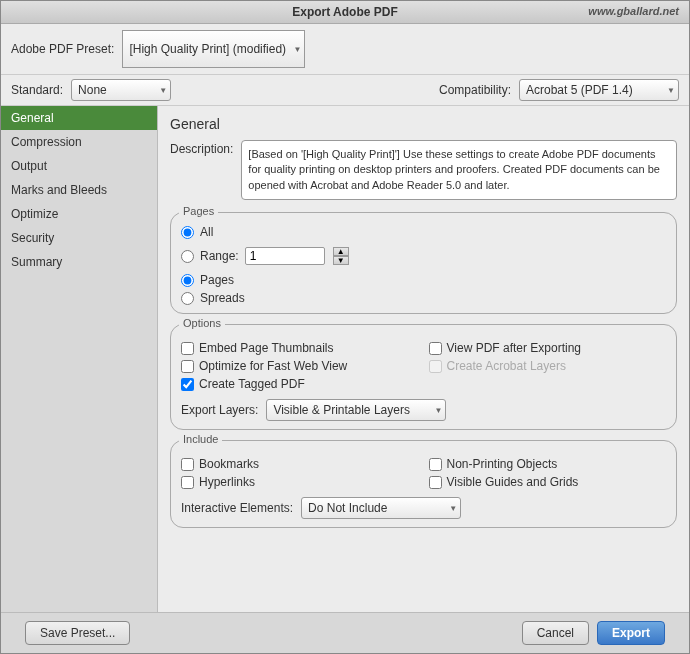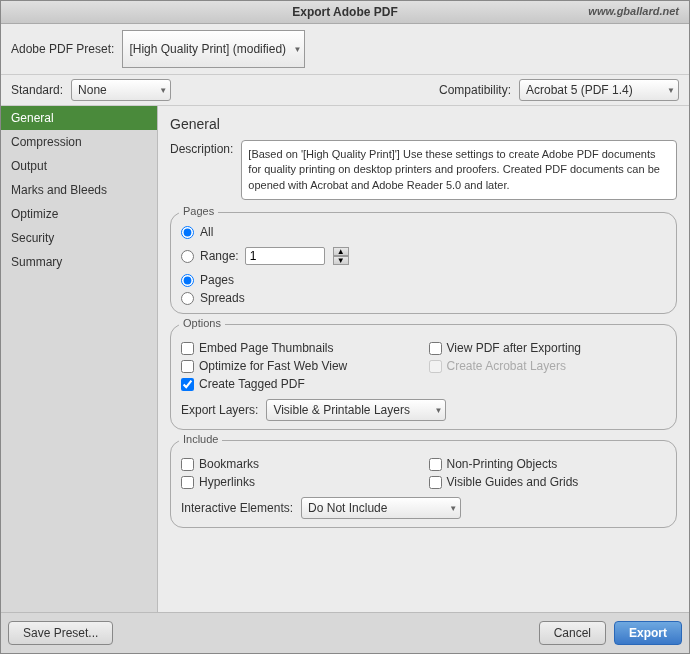--- a/index.html
+++ b/index.html
@@ -311,21 +311,21 @@
 
     .interactive-row label {
       font-size: 12px;
       color: #333;
     }
 
     .footer {
       display: flex;
       align-items: center;
       justify-content: space-between;
-      padding: 8px 7px;
+      padding: 8px 24px;
       background: #d8d8d8;
       border-top: 1px solid #bbb;
     }
 
     .btn {
       height: 24px;
       padding: 0 14px;
       border-radius: 4px;
       font-size: 12px;
       cursor: pointer;

